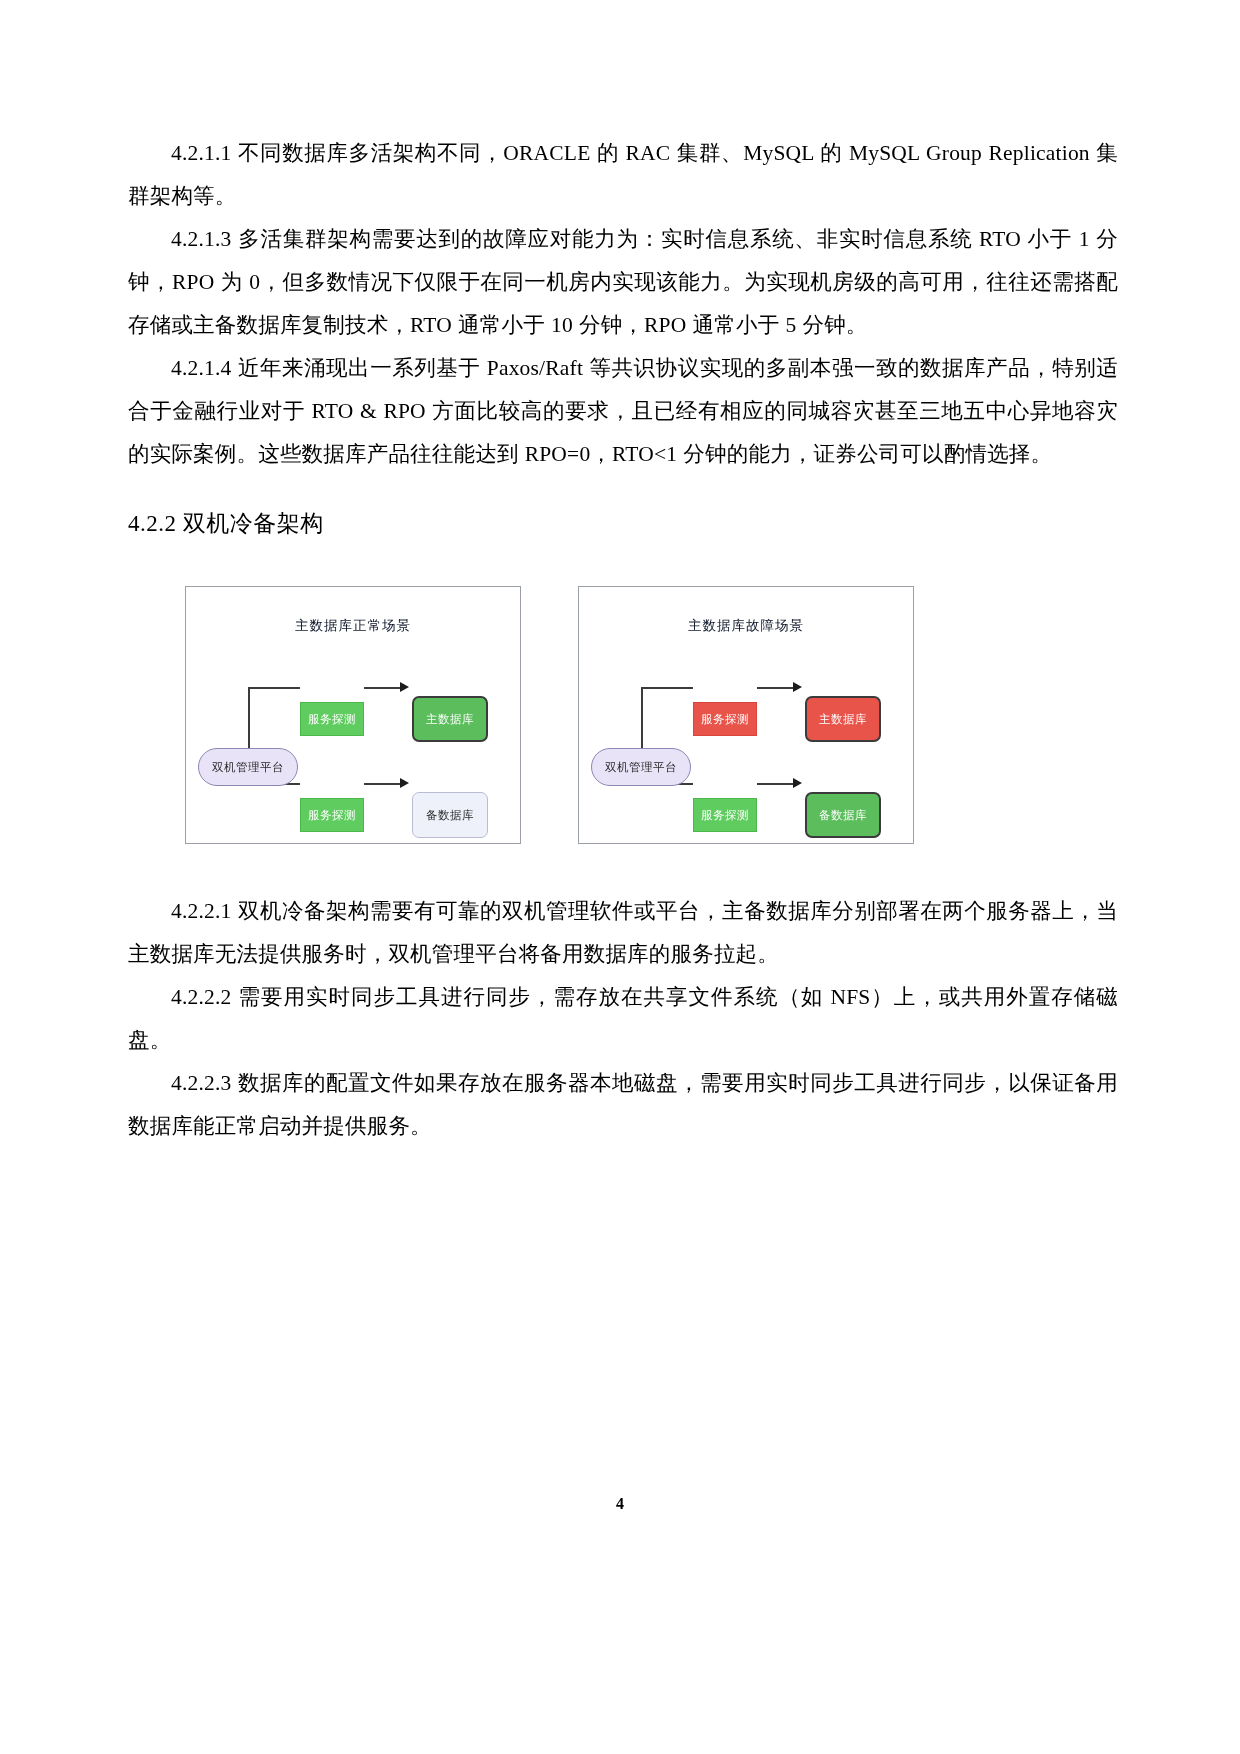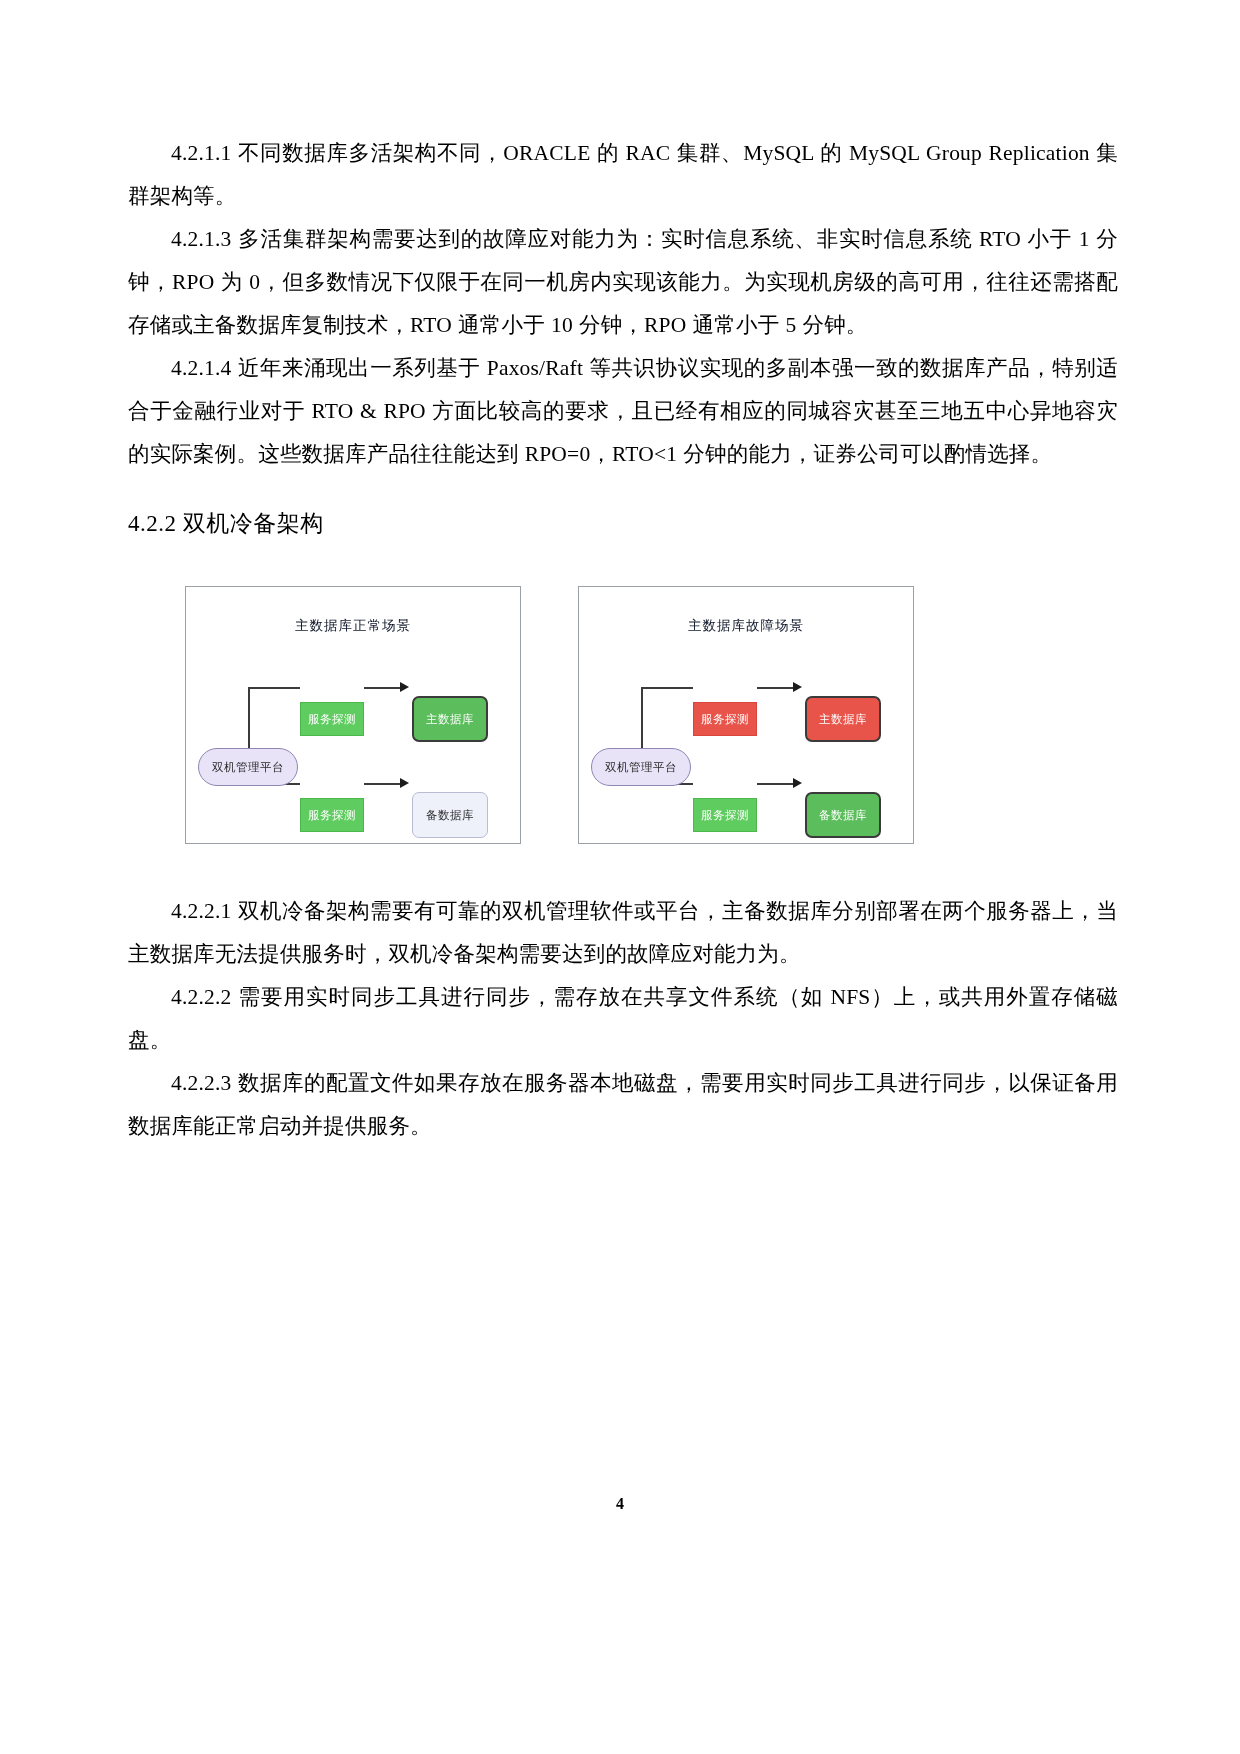--- a/index.html
+++ b/index.html
@@ -236,20 +236,20 @@
 
         <div class="node platform" style="left:12px; top:129px;">
           <span>双机管理平台</span>
         </div>
       </div>
 
     </div>
 
     <div style="height:36px"></div>
 
-    <p class="para">4.2.2.1 双机冷备架构需要有可靠的双机管理软件或平台，主备数据库分别部署在两个服务器上，当主数据库无法提供服务时，双机冷备架构需要达到的故障应对能力为。</p>
+    <p class="para">4.2.2.1 双机冷备架构需要有可靠的双机管理软件或平台，主备数据库分别部署在两个服务器上，当主数据库无法提供服务时，双机管理平台将备用数据库的服务拉起。</p>
     <p class="para">4.2.2.2 需要用实时同步工具进行同步，需存放在共享文件系统（如 NFS）上，或共用外置存储磁盘。</p>
     <p class="para">4.2.2.3 数据库的配置文件如果存放在服务器本地磁盘，需要用实时同步工具进行同步，以保证备用数据库能正常启动并提供服务。</p>
 
   </div>
 
   <div class="footer-pageno">4</div>
 </div>
 
 </body></html>

